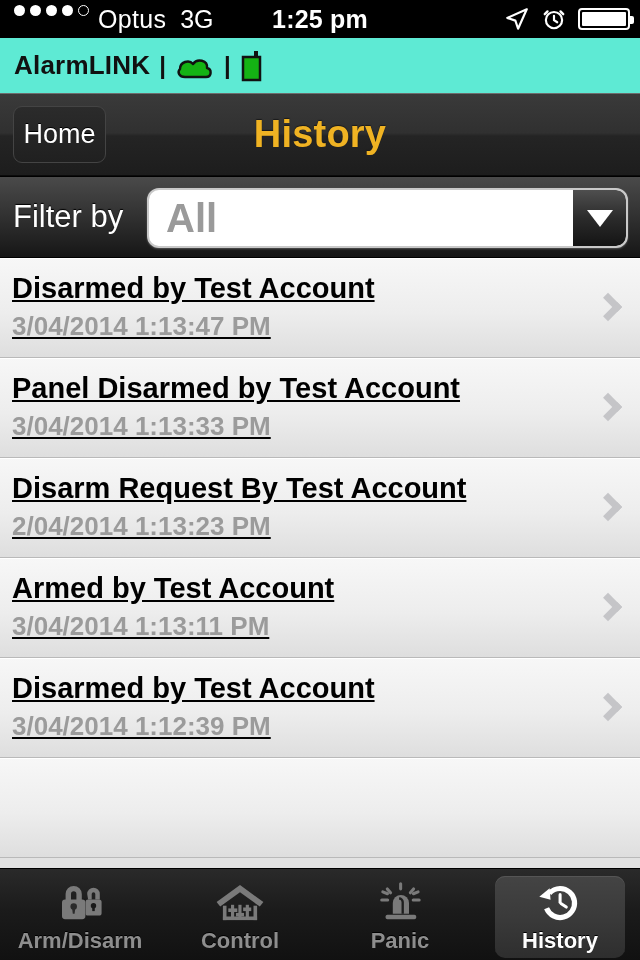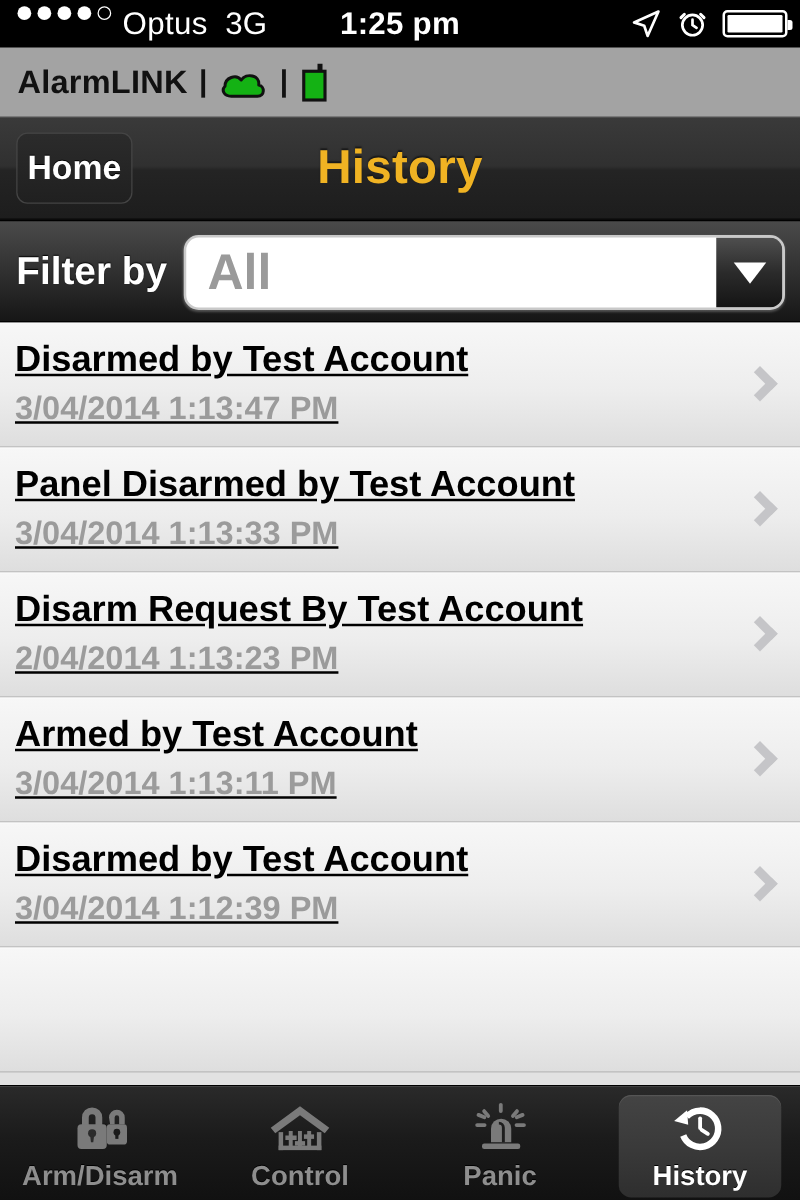--- a/index.html
+++ b/index.html
@@ -34,21 +34,21 @@
   }
   .battery::after {
     content:""; position:absolute; right:-6px; top:6px;
     width:4px; height:8px; background:#fff; border-radius:0 2px 2px 0;
   }
   .battery i { display:block; width:100%; height:100%; background:#fff; border-radius:1px; }
 
   
   .brandbar {
     position:absolute; left:0; top:38px; width:640px; height:56px;
-    background:#a3a3a3;
+    background:#5eead4;
     border-bottom:1px solid #6e6e6e;
     display:flex; align-items:center;
   }
   .brand-text {
     margin-left:14px; font-size:26px; font-weight:bold; color:#111;
     letter-spacing:0.2px;
   }
   .brand-sep { margin:0 9px; font-size:24px; color:#111; font-weight:bold; }
   .brand-icons { display:flex; align-items:center; }
 
@@ -56,40 +56,40 @@
   .navbar {
     position:absolute; left:0; top:94px; width:640px; height:82px;
     background:linear-gradient(to bottom,#3a3a3a 0%,#303030 48%,#242424 52%,#1d1d1d 100%);
     border-bottom:1px solid #0b0b0b;
     display:flex; align-items:center;
   }
   .home-btn {
     position:absolute; left:13px; width:93px; height:57px;
     background:linear-gradient(to bottom,#2b2b2b,#202020);
     border:1px solid #444; border-radius:9px;
-    color:#fff; font-size:27px; font-weight:bold;
+    color:#fff; font-size:27px; font-weight:normal;
     display:flex; align-items:center; justify-content:center;
     text-shadow:0 -1px 0 #000;
   }
   .nav-title {
     position:absolute; left:0; width:640px; text-align:center;
     font-size:38px; font-weight:bold; color:#f0b323;
     text-shadow:0 -1px 1px #1a1a1a;
     letter-spacing:0.2px;
   }
 
   
   .filterbar {
     position:absolute; left:0; top:177px; width:640px; height:81px;
     background:linear-gradient(to bottom,#4a4a4a 0%,#2e2e2e 55%,#161616 100%);
     border-bottom:1px solid #000;
     display:flex; align-items:center;
   }
   .filter-label {
-    margin-left:13px; font-size:31px; font-weight:bold; color:#fff;
+    margin-left:13px; font-size:31px; font-weight:normal; color:#fff;
     text-shadow:0 -1px 1px #000;
   }
   .filter-select {
     position:absolute; left:147px; top:11px; width:481px; height:60px;
     background:#fff; border:2px solid #c9c9c9; border-radius:12px;
     display:flex; align-items:center;
     box-shadow:0 1px 2px rgba(255,255,255,0.25);
     overflow:hidden;
   }
   .filter-value {

